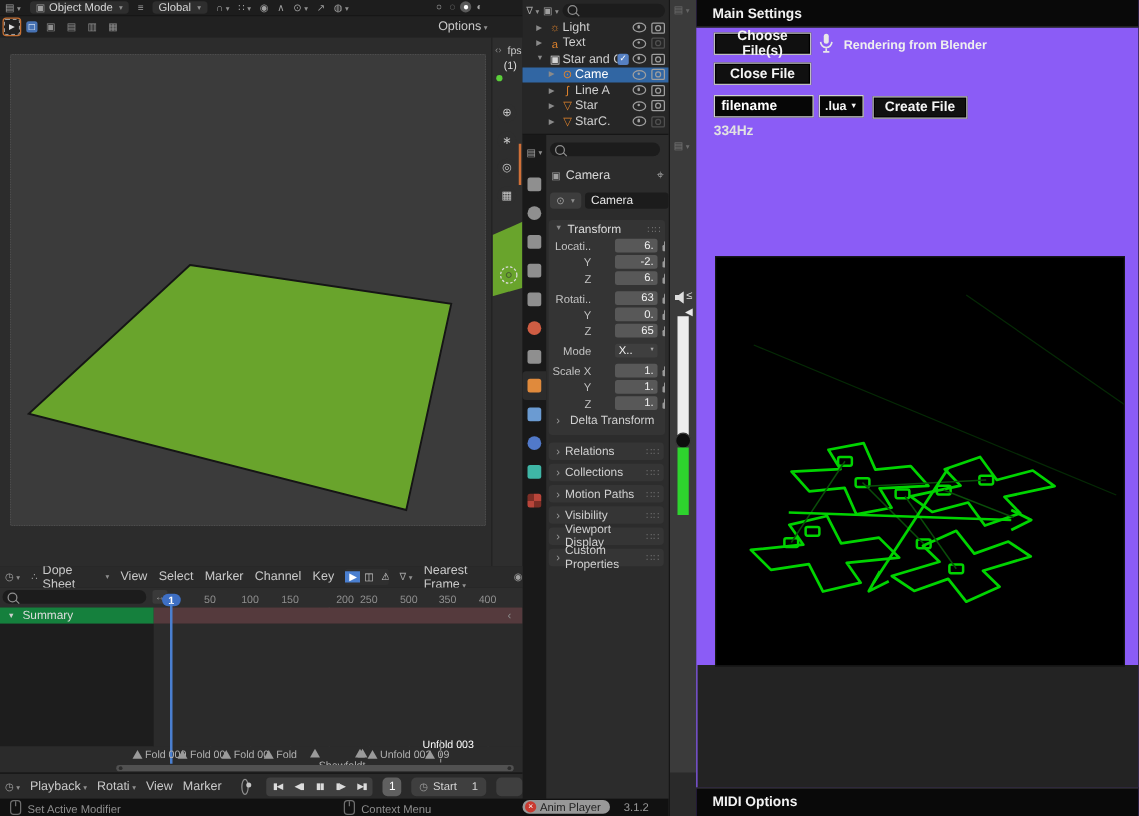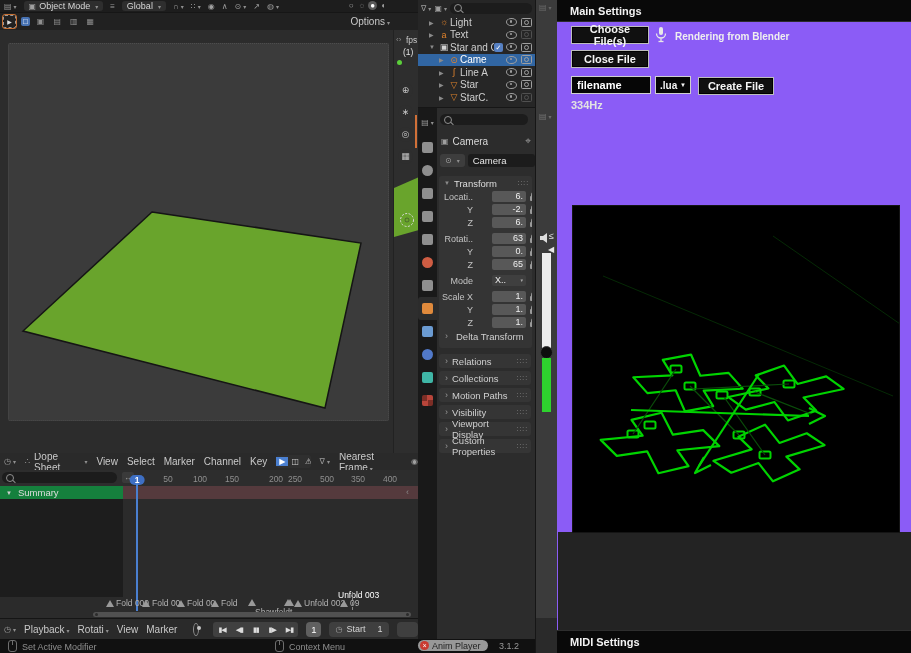--- a/index.html
+++ b/index.html
@@ -636,17 +636,17 @@
         <g fill="none" stroke="#00d400" stroke-width="2.2" stroke-linejoin="round">
           <path d="M58 204 L236 210"></path>
             <path d="M236 202 L252 210 L236 218"></path>
           <path d="M186 168 L126 260"></path>
             <path d="M138 259 L122 267 L131 251"></path>
         </g>
       </svg>
     </div>
 
     <div class="apphdr" style="top:630px;height:23px;border-top:1px solid #2e2e2e">
-        <span>MIDI Settings</span>
+        <span>MIDI Options</span>
       </div>
   </div>
 
 </div>
 
 </body></html>

